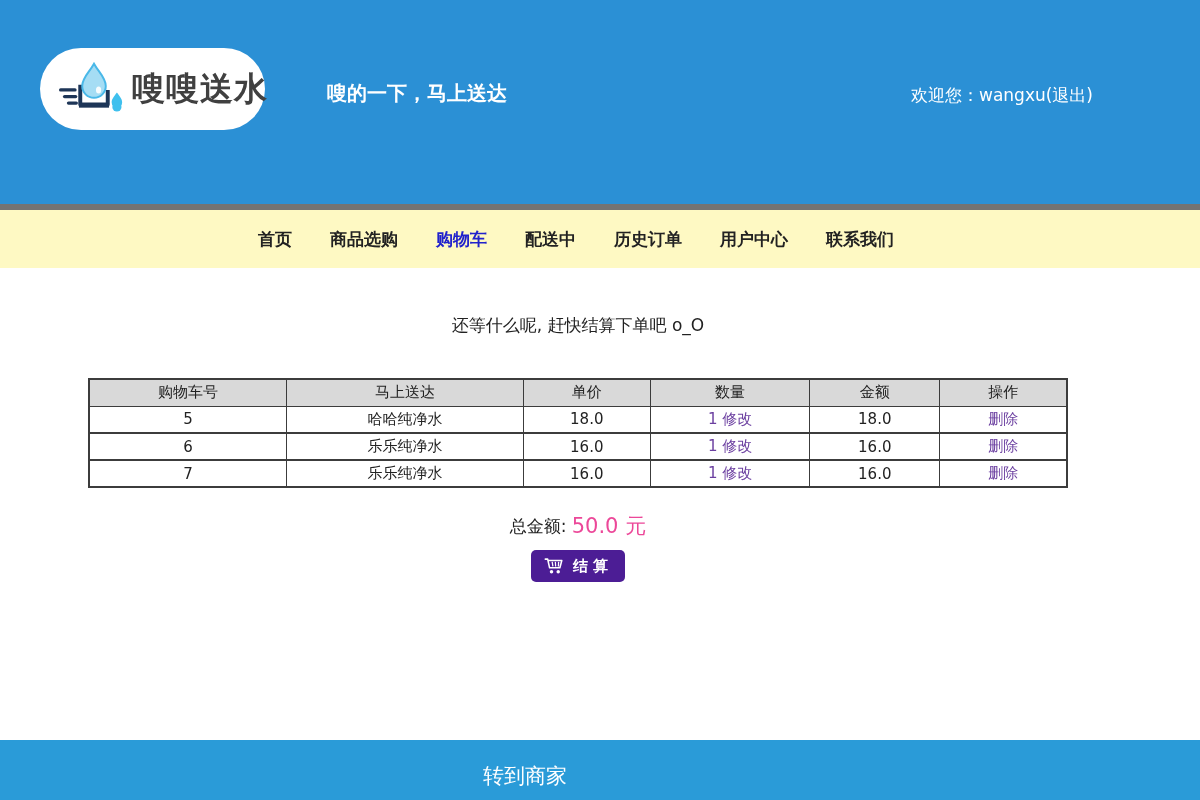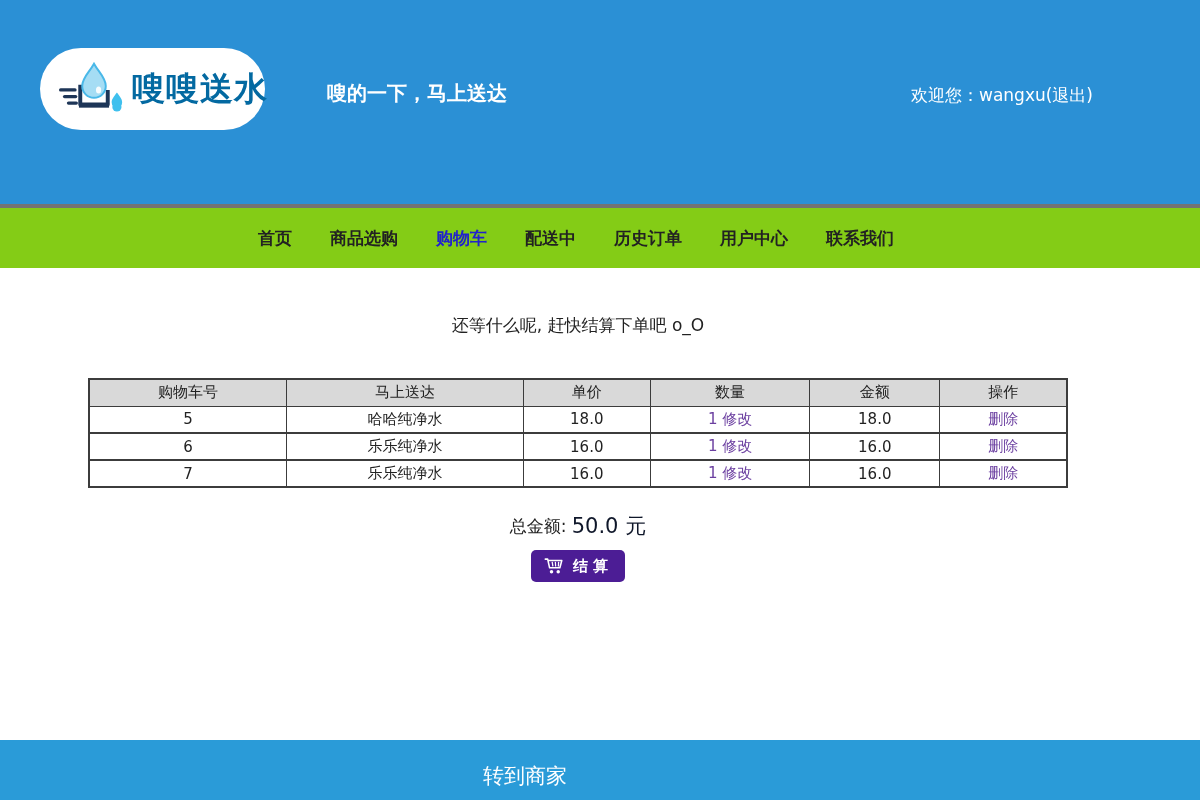--- a/index.html
+++ b/index.html
@@ -25,21 +25,21 @@
     border-radius: 41px;
     display: flex;
     align-items: center;
     padding-left: 18px;
     cursor: pointer;
   }
   .logo-icon { width: 72px; height: 64px; flex: 0 0 auto; }
   .brand-text {
     font-size: 33px;
     font-weight: bold;
-    color: #0369a1;
+    color: #404040;
     letter-spacing: 1px;
     margin-left: 2px;
     white-space: nowrap;
   }
   .tagline {
     position: absolute;
     left: 285px; top: 80px;
     color: #ffffff;
     font-size: 20px;
     font-weight: bold;
@@ -51,22 +51,22 @@
     right: 107px; top: 84px;
     color: #ffffff;
     font-size: 17px;
     white-space: nowrap;
   }
   .welcome a { color: #ffffff; text-decoration: none; cursor: pointer; }
 
   
   .nav {
     height: 64px;
-    background: #84cc16;
-    border-top: 4px solid #737373;
+    background: #fef9c3;
+    border-top: 6px solid #737373;
     display: flex;
     align-items: center;
     gap: 38px;
     padding-left: 258px;
   }
   .nav-item {
     font-size: 17px;
     font-weight: bold;
     color: #222222;
     cursor: pointer;
@@ -108,21 +108,21 @@
     cursor: pointer;
   }
   .qty-value { color: #6b3fa0; }
 
   .total-line {
     margin-top: 24px;
     text-align: center;
     height: 26px;
   }
   .total-label { font-size: 17px; color: #222; vertical-align: middle; }
-  .total-value { font-size: 21px; color: #0f172a; vertical-align: middle; }
+  .total-value { font-size: 21px; color: #ec4899; vertical-align: middle; }
 
   .checkout-wrap { text-align: center; margin-top: 12px; }
   .checkout-btn {
     display: inline-flex;
     align-items: center;
     gap: 8px;
     background: #4c1d95;
     border: none;
     border-radius: 5px;
     height: 32px;

